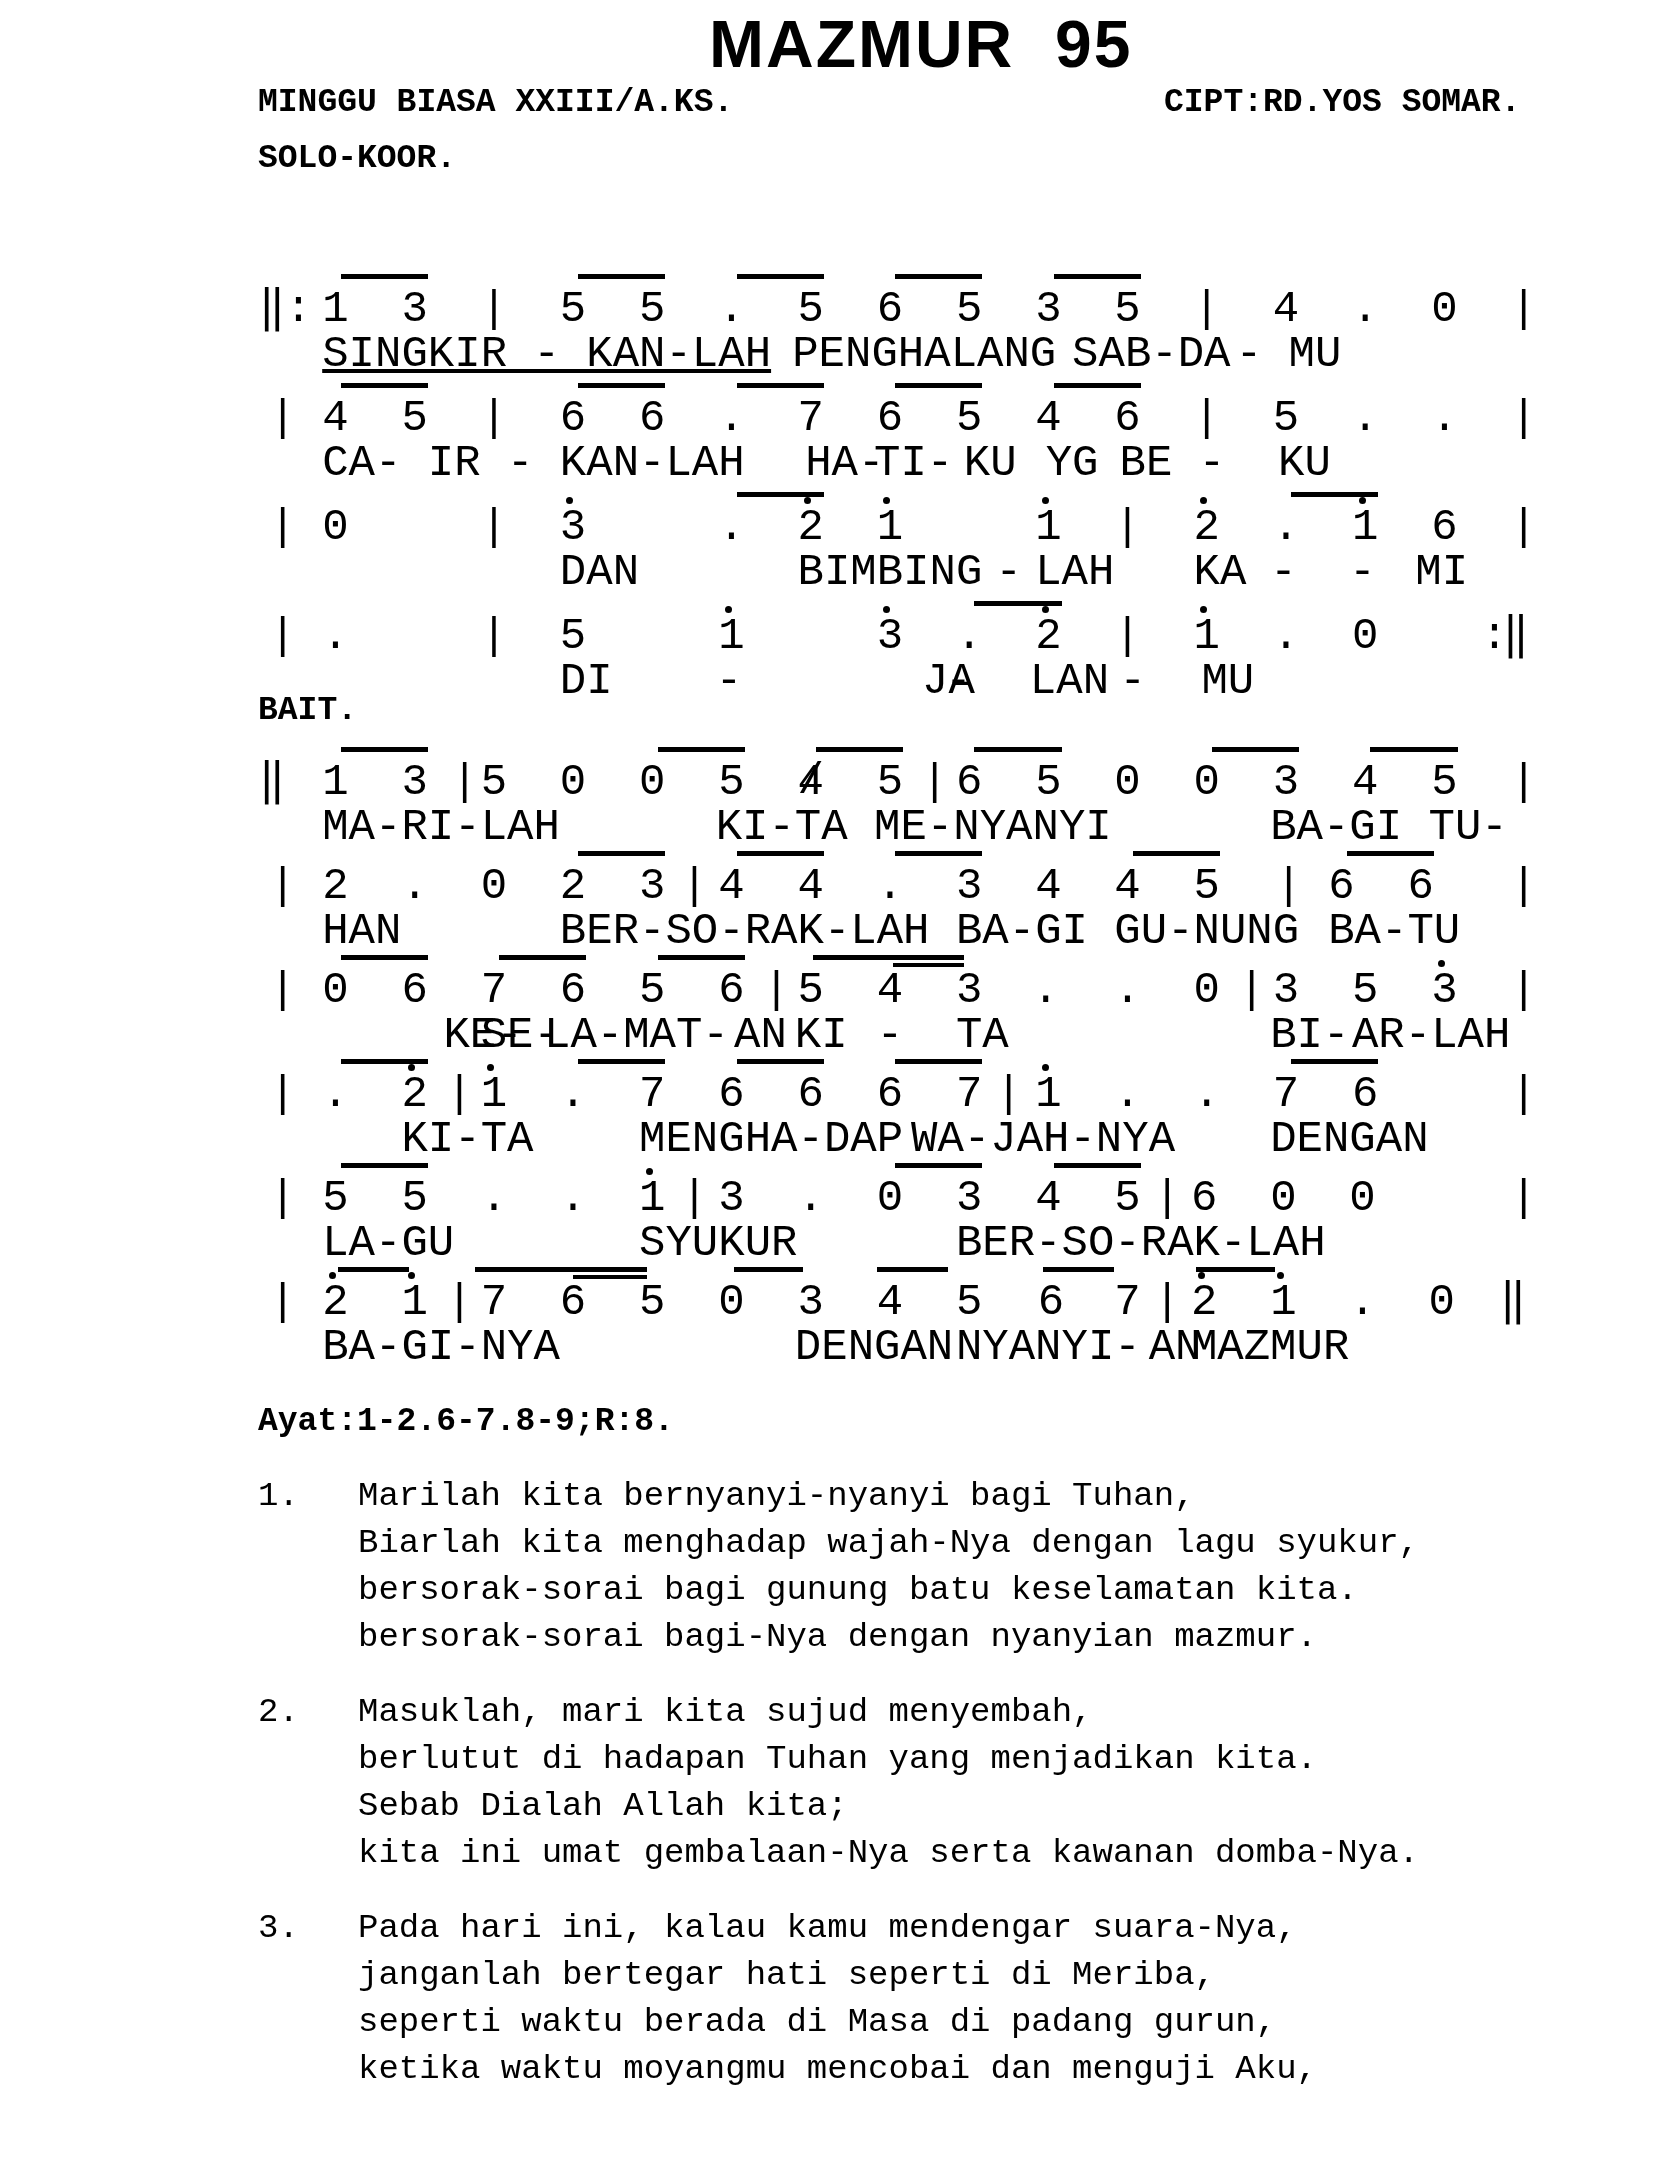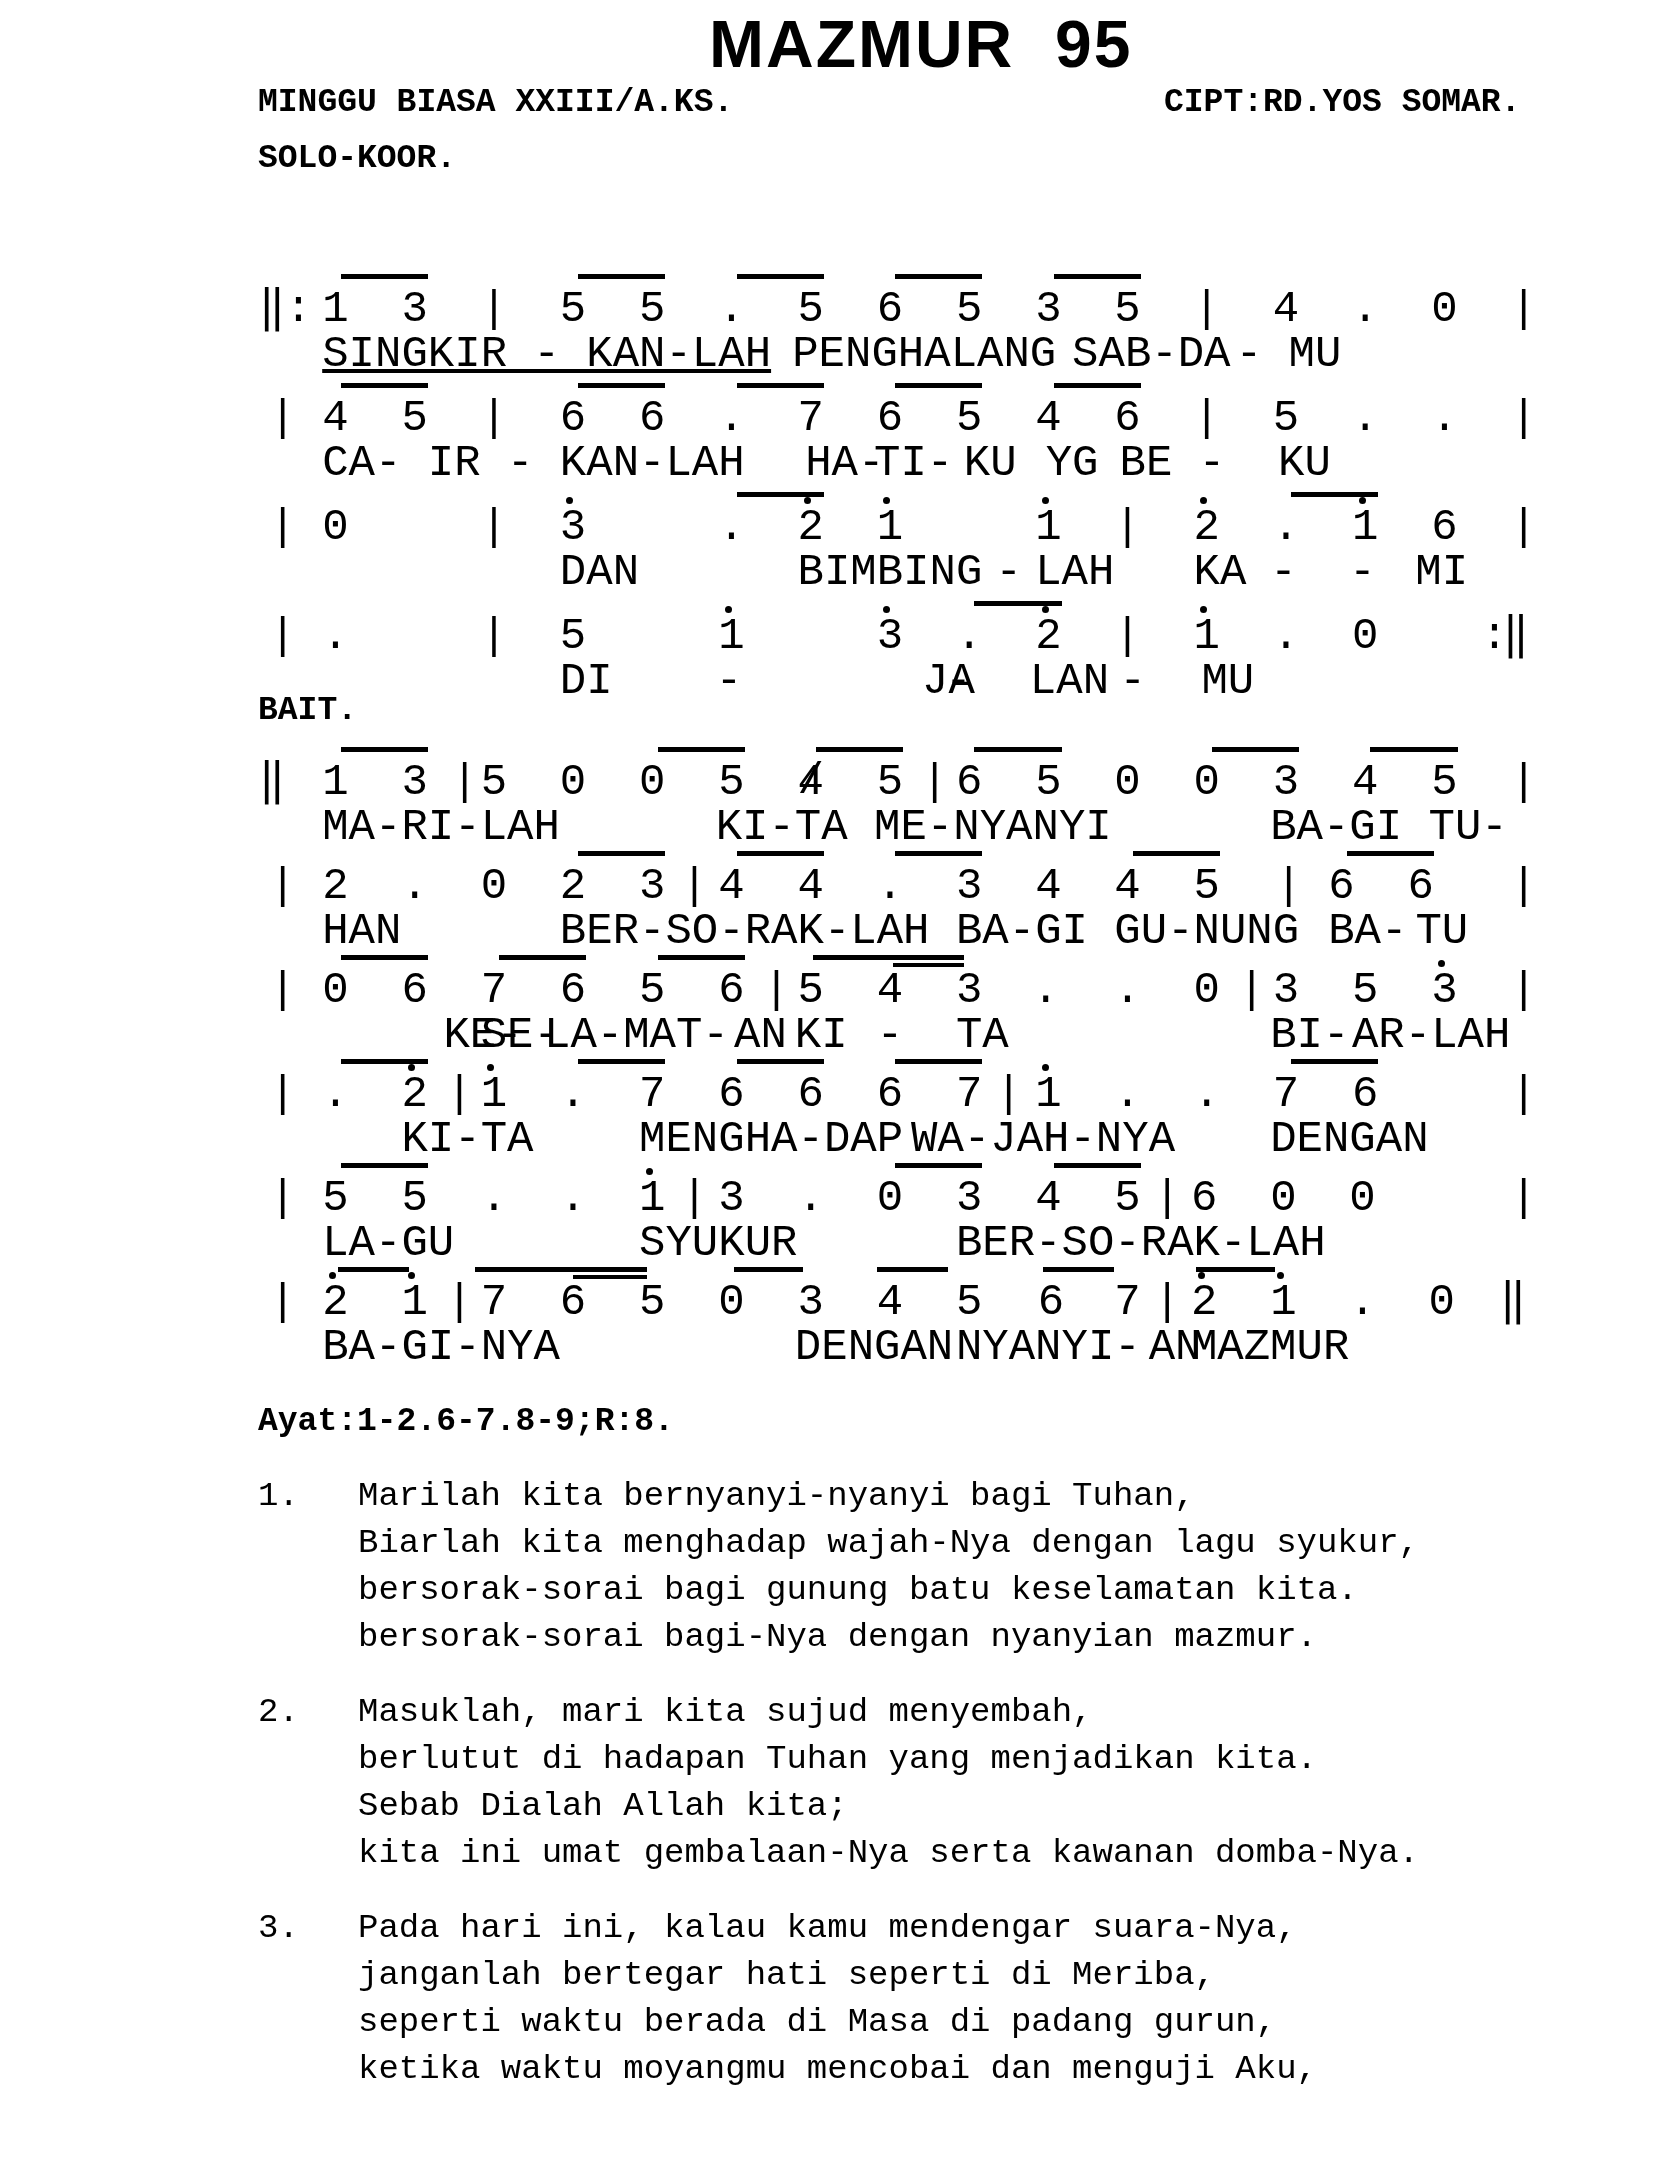--- a/index.html
+++ b/index.html
@@ -231,21 +231,21 @@
       <div class="tok" style="left: 39.1ch;">|</div>
       <div class="tok" style="left: 41.1ch;">6</div>
       <div class="tok" style="left: 44.1ch;">6</div>
       <div class="tok" style="left: 48ch;">|</div>
       <div class="lyr" style="left: 3ch;">HAN</div>
       <div class="lyr" style="left: 12ch;">BER-SO-RAK-LAH</div>
       <div class="lyr" style="left: 27ch;">BA-</div>
       <div class="lyr" style="left: 30ch;">GI</div>
       <div class="lyr" style="left: 33ch;">GU-NUNG</div>
       <div class="lyr" style="left: 41.1ch;">BA-</div>
-      <div class="lyr" style="left: 44.1ch; margin-left: 8px;">TU</div>
+      <div class="lyr" style="left: 44.1ch;">TU</div>
     </div>
     <div class="nline">
       <div class="beam" style="left: 3.7ch; width: 3.3ch;"></div>
       <div class="beam" style="left: 9.7ch; width: 3.3ch;"></div>
       <div class="beam" style="left: 15.7ch; width: 3.3ch;"></div>
       <div class="beam" style="left: 21.6ch; width: 5.7ch;"></div>
       <div class="beam2" style="left: 24.6ch; width: 2.7ch;"></div>
       <div class="odot" style="left: 45.25ch;"></div>
       <div class="tok" style="left: 1ch;">|</div>
       <div class="tok" style="left: 3ch;">0</div>

